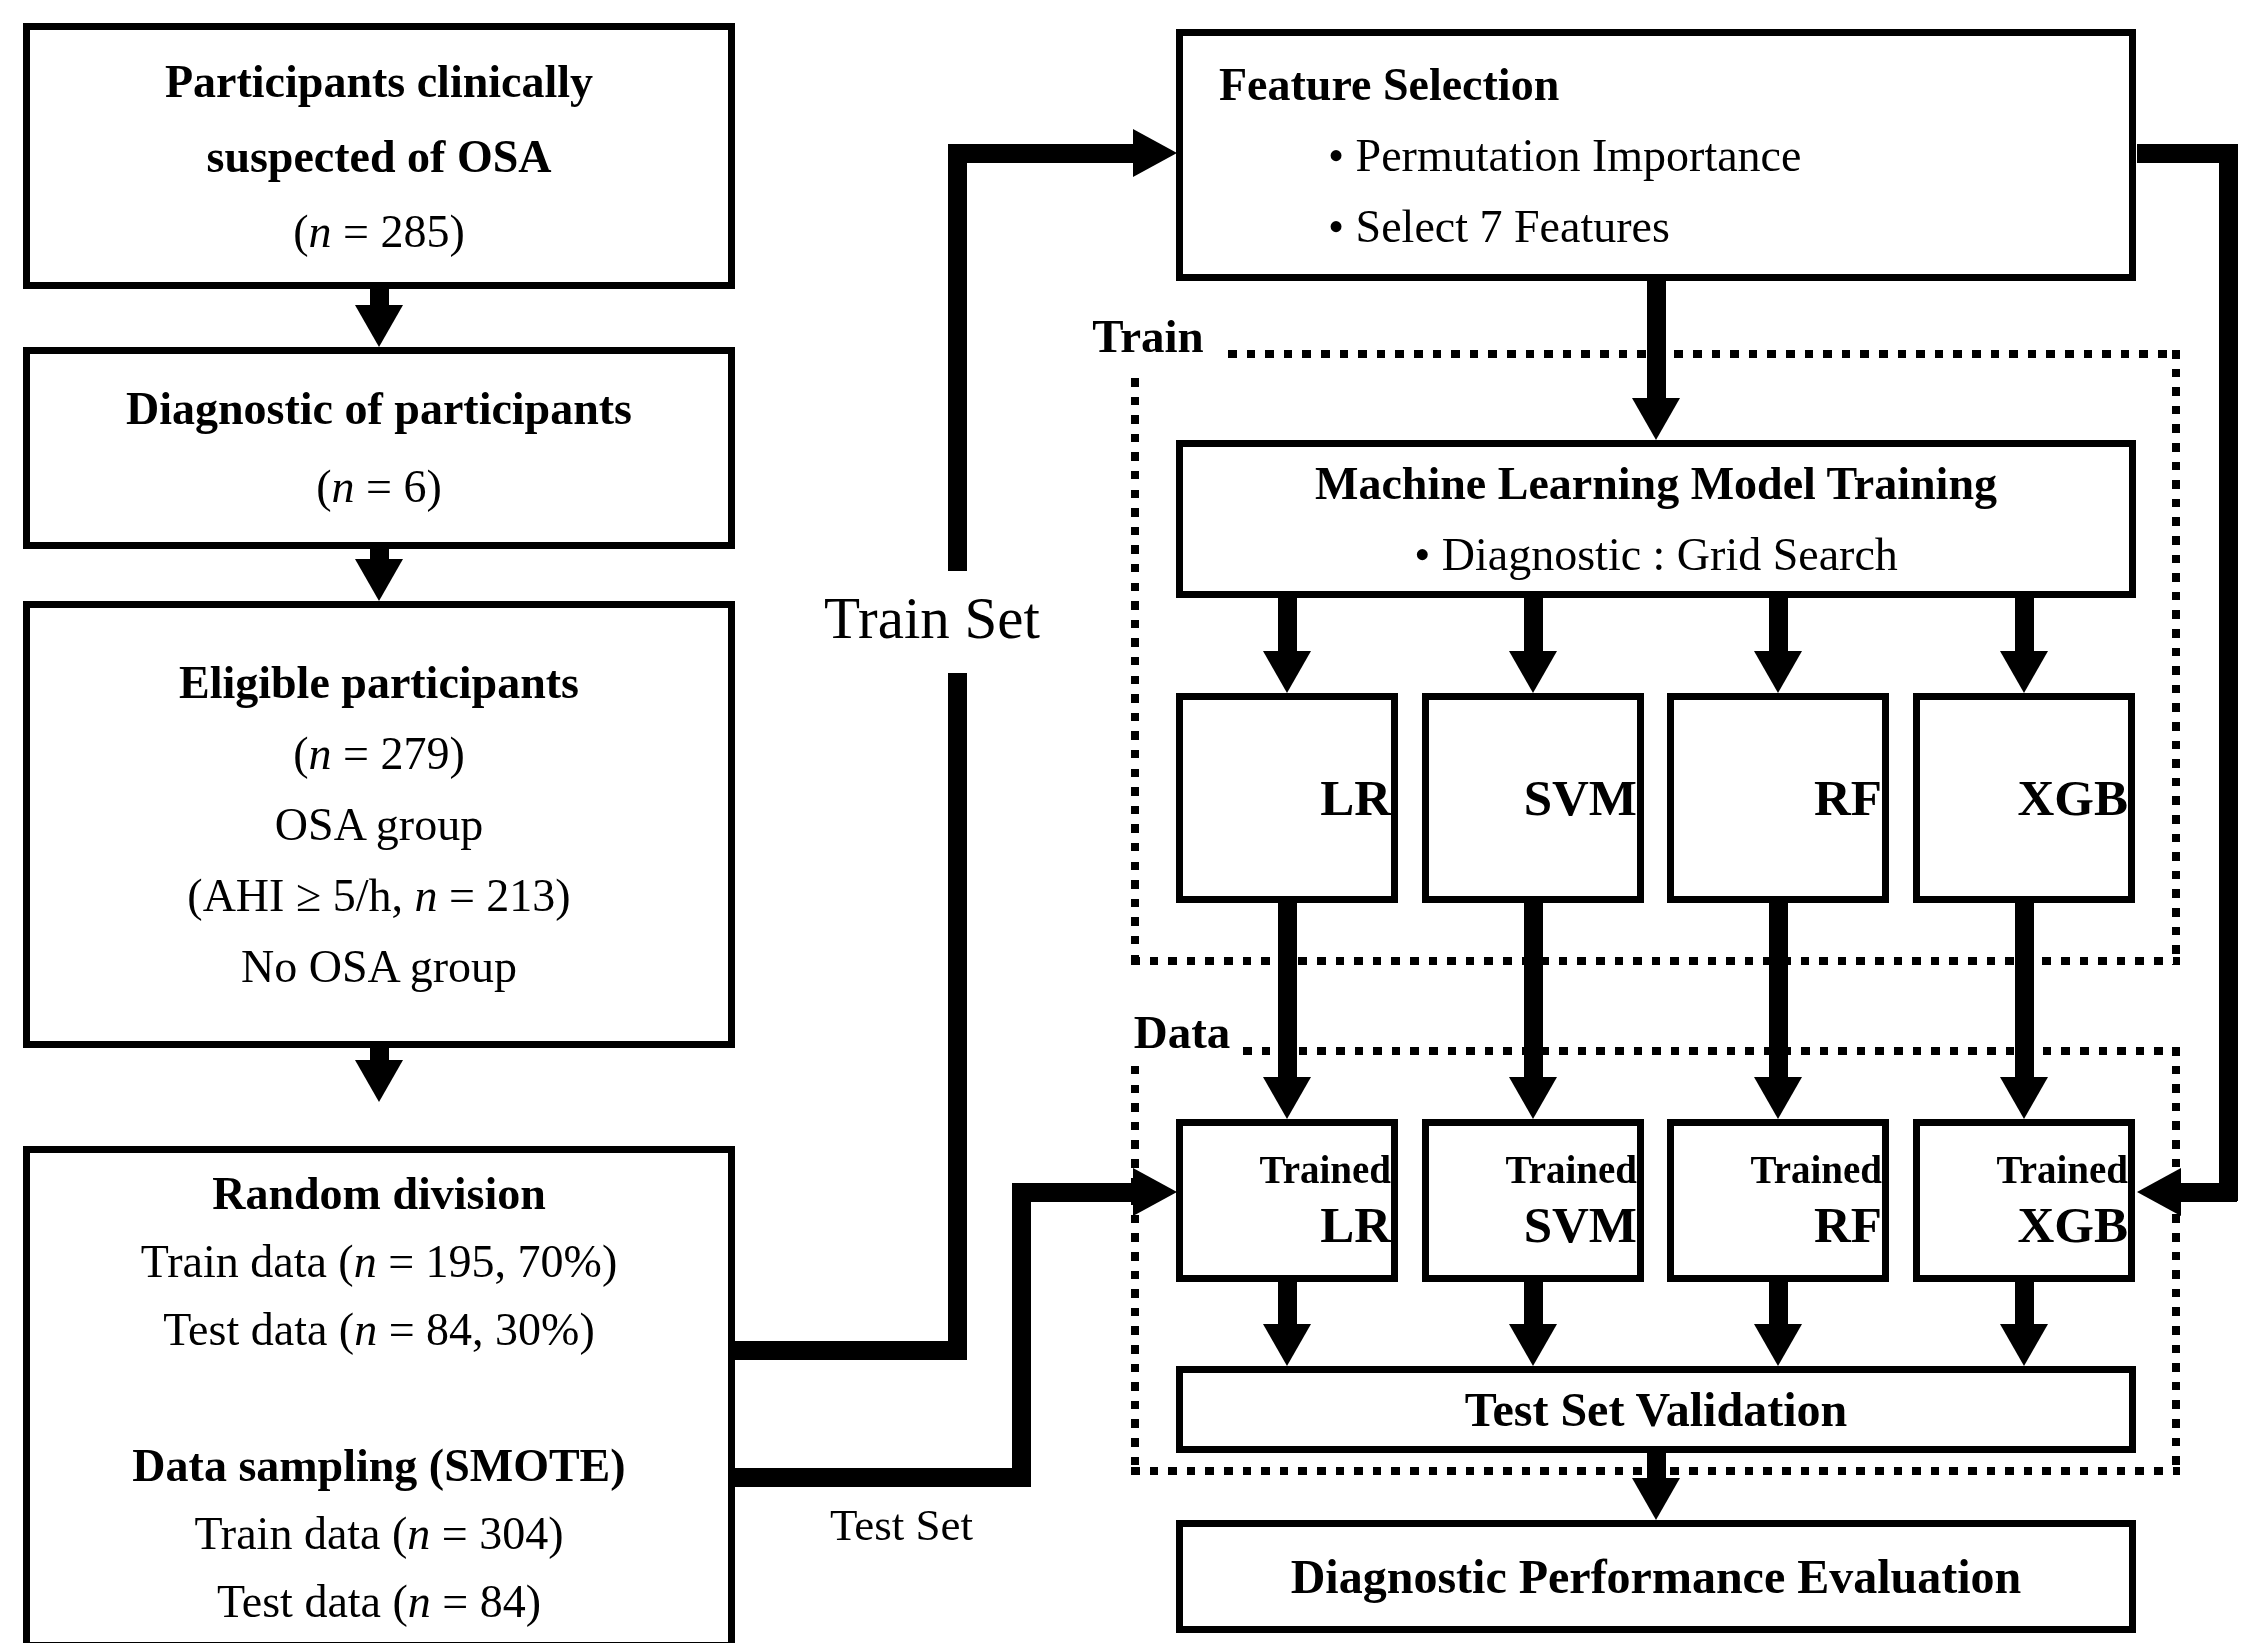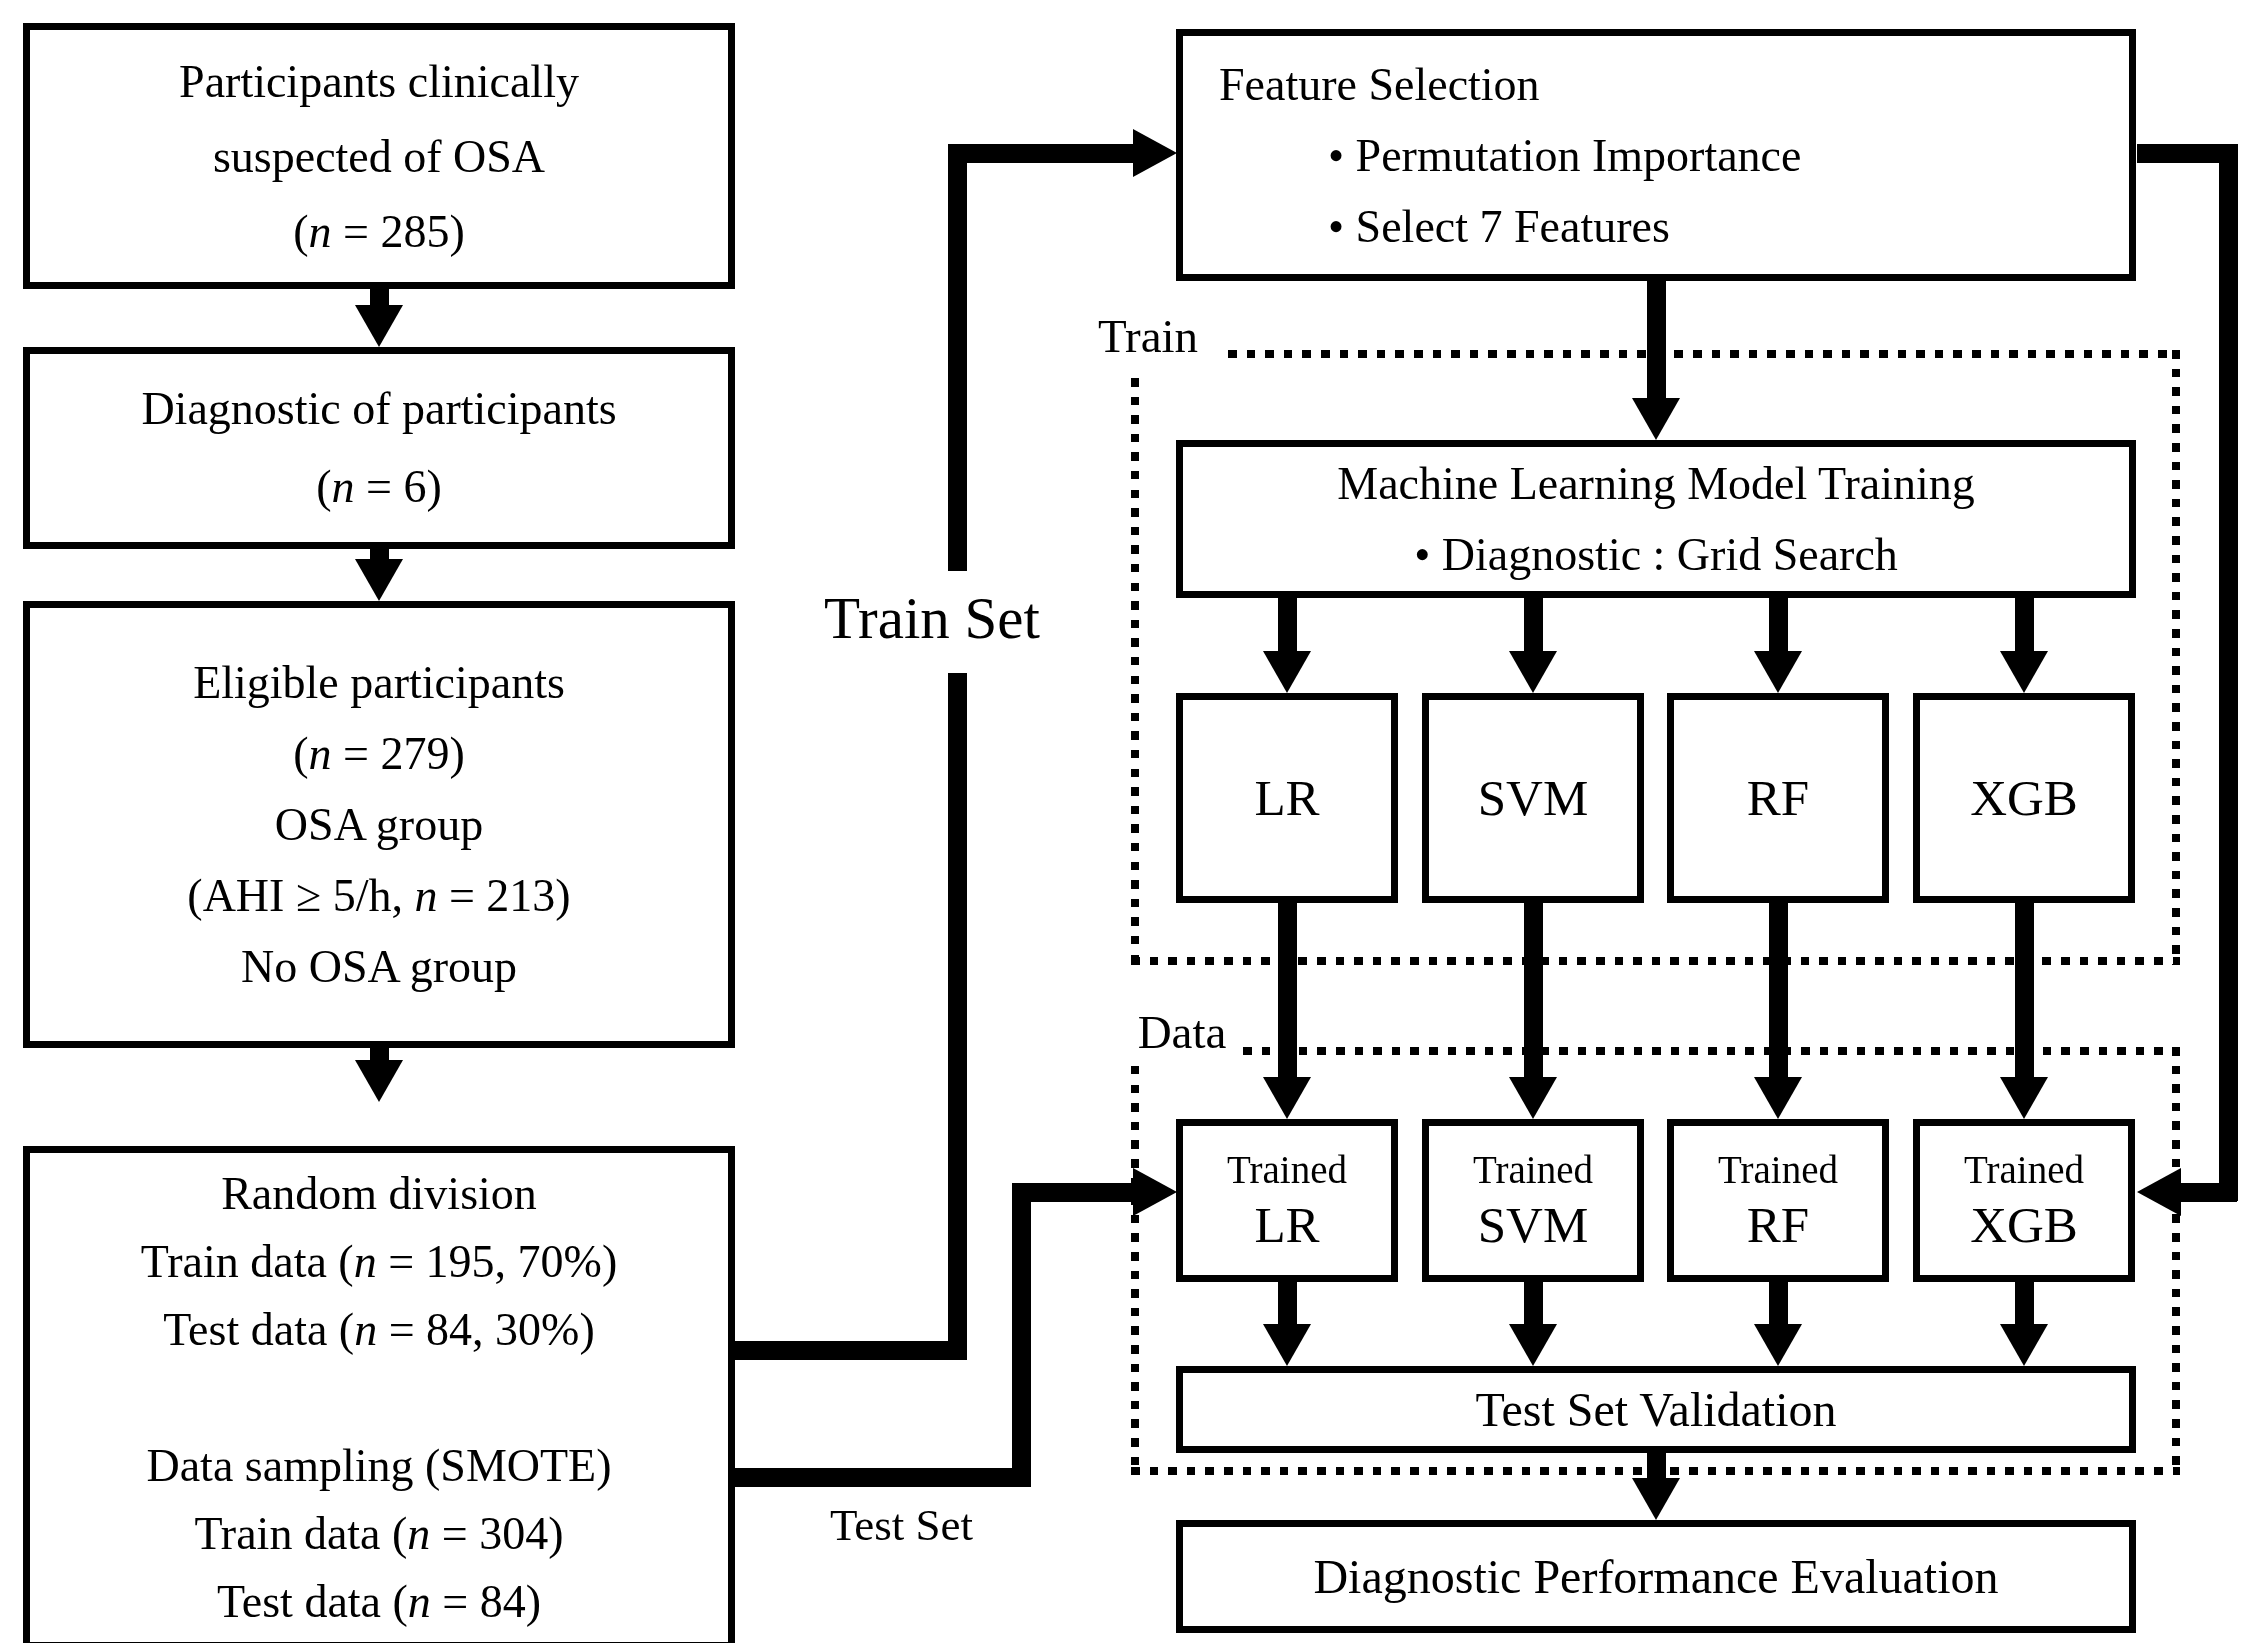--- a/index.html
+++ b/index.html
@@ -5,23 +5,23 @@
   html,body{margin:0;padding:0;background:#fff;}
   #stage{
     position:relative;width:2250px;height:1644px;background:#fff;overflow:hidden;
     font-family:"Liberation Serif","DejaVu Serif",serif;color:#000;
   }
   .box{
     position:absolute;background:#fff;border:7.8px solid #000;box-sizing:border-box;
     display:flex;flex-direction:column;align-items:center;justify-content:center;
     text-align:center;
   }
-  .mbox{border-width:7px;}
+  .mbox{border-width:7px;align-items:flex-end;}
   .ln{display:block;white-space:nowrap;}
-  .b{font-weight:normal;}
+  .b{font-weight:bold;}
   .seg{position:absolute;background:#000;}
   .dh{position:absolute;height:7.8px;background-image:repeating-linear-gradient(to right,#000 0 8.5px,transparent 8.5px 18.6px);}
   .dv{position:absolute;width:7.8px;background-image:repeating-linear-gradient(to bottom,#000 0 8.5px,transparent 8.5px 18.6px);}
   .hd{position:absolute;width:0;height:0;}
   .hd.down{border-left:24px solid transparent;border-right:24px solid transparent;border-top:42px solid #000;}
   .hd.right{border-top:24px solid transparent;border-bottom:24px solid transparent;border-left:44px solid #000;}
   .hd.left{border-top:24px solid transparent;border-bottom:24px solid transparent;border-right:44px solid #000;}
   .flabel{position:absolute;text-align:center;}
 </style>
 </head>

